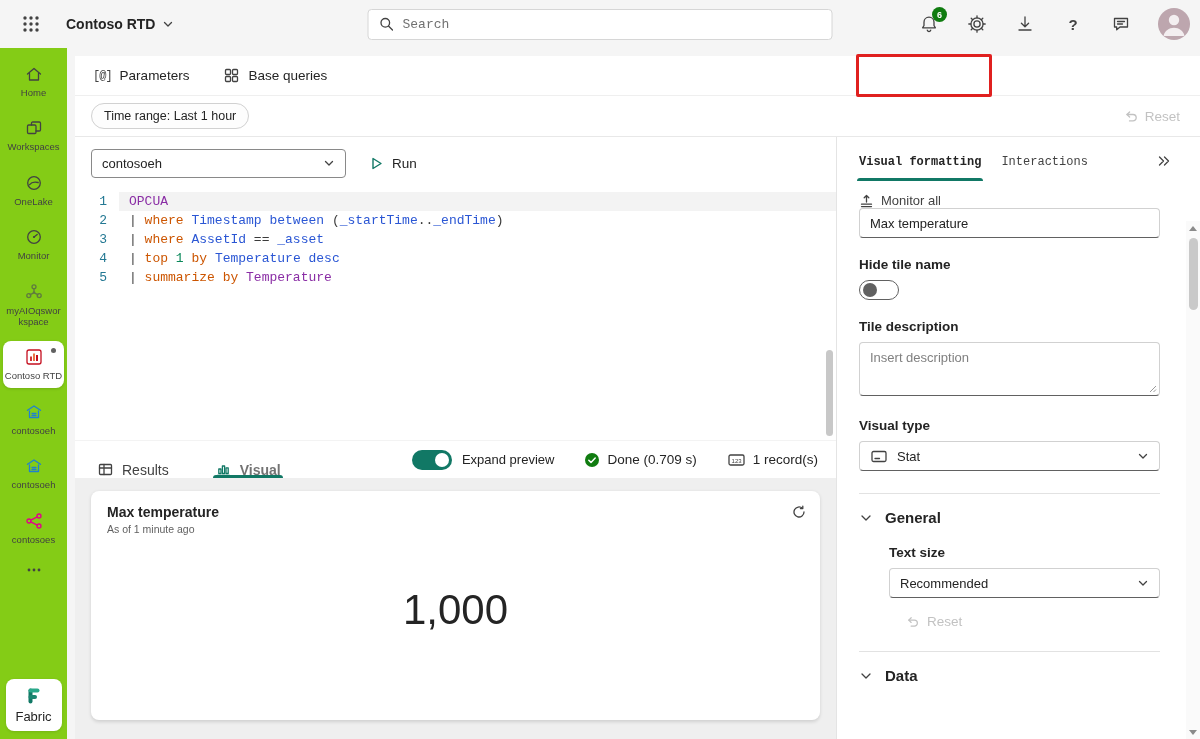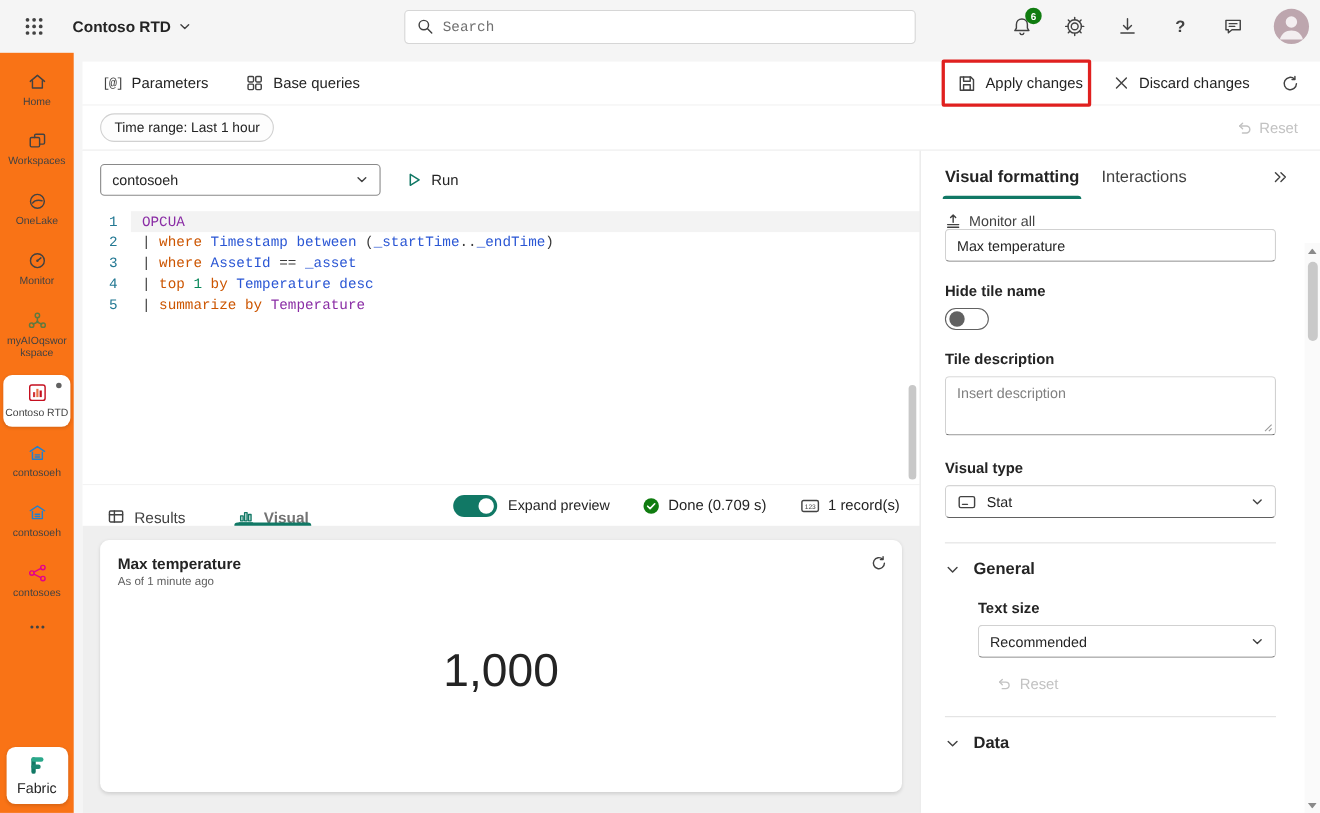--- a/index.html
+++ b/index.html
@@ -15,21 +15,21 @@
   .searchbox { position:absolute; left:50%; transform:translateX(-50%); width:465px; height:31px; background:#fff; border:1px solid #d6d6d6; border-radius:4px; display:flex; align-items:center; gap:8px; padding:0 10px; }
   .searchbox input { border:none; outline:none; flex:1; font-size:13px; font-family:Liberation Mono, monospace; color:#242424; background:transparent; }
   .searchbox input::placeholder { color:#707070; }
   .tb-right { margin-left:auto; display:flex; align-items:center; gap:26px; }
   .tb-icon { width:22px; height:22px; display:flex; align-items:center; justify-content:center; position:relative; cursor:pointer; }
   .badge { position:absolute; top:-6px; right:-7px; min-width:15px; height:15px; border-radius:8px; background:#107c10; color:#fff; font-size:9px; font-weight:700; display:flex; align-items:center; justify-content:center; padding:0 3px; }
   .help-glyph { font-size:15px; font-weight:600; color:#424242; }
   .avatar { width:32px; height:32px; border-radius:50%; background:#bda6ae; display:flex; align-items:center; justify-content:center; cursor:pointer; overflow:hidden; }
 
   
-  .sidebar { position:absolute; top:48px; left:0; width:67px; bottom:0; background:#f97316; display:flex; flex-direction:column; align-items:center; padding:10px 0 8px; }
+  .sidebar { position:absolute; top:48px; left:0; width:67px; bottom:0; background:#84cc16; display:flex; flex-direction:column; align-items:center; padding:10px 0 8px; }
   .side-item { width:61px; padding:6px 1px 6px; display:flex; flex-direction:column; align-items:center; gap:3px; border-radius:8px; cursor:pointer; margin-bottom:8px; position:relative; }
   .side-item .slbl { font-size:9.5px; color:#424242; text-align:center; line-height:1.2; word-break:break-word; }
   .side-item.active { background:#fff; box-shadow:0 1px 3px rgba(0,0,0,.14); }
   .dirty-dot { position:absolute; top:7px; right:8px; width:5px; height:5px; border-radius:50%; background:#616161; }
   .side-more { margin:2px 0 0; cursor:pointer; }
   .side-footer { margin-top:auto; width:56px; padding:7px 2px; background:#fff; border-radius:8px; box-shadow:0 1px 3px rgba(0,0,0,.12); display:flex; flex-direction:column; align-items:center; gap:3px; cursor:pointer; }
 
   
   .main { position:absolute; left:67px; top:48px; right:0; bottom:0; padding:8px 0 0 8px; display:flex; flex-direction:column; }
   .cmdbar { height:40px; background:#fff; display:flex; align-items:center; padding:0 18px; gap:34px; border-bottom:1px solid #efefef; flex:0 0 40px; }
@@ -74,21 +74,21 @@
   .preview { flex:1; background:#efefef; padding:13px 16px 19px; min-height:0; }
   .stat-card { background:#fff; height:100%; border-radius:8px; box-shadow:0 1.6px 3.6px rgba(0,0,0,.13); position:relative; padding:13px 16px; }
   .stat-title { font-size:14px; font-weight:700; }
   .stat-sub { font-size:10.5px; color:#616161; margin-top:3px; }
   .stat-refresh { position:absolute; top:13px; right:13px; cursor:pointer; }
   .stat-value { position:absolute; top:52%; left:0; right:0; transform:translateY(-50%); text-align:center; font-size:42px; font-weight:400; color:#242424; }
 
   
   .format-pane { flex:0 0 364px; border-left:1px solid #e4e4e4; display:flex; flex-direction:column; position:relative; padding-right:14px; min-height:0; }
   .fp-tabs { flex:0 0 44px; display:flex; align-items:flex-end; padding:0 8px 0 12px; }
-  .fp-tab { padding:0 10px 12px; position:relative; font-size:15px; color:#424242; cursor:pointer; }
+  .fp-tab { padding:0 10px 12px; position:relative; font-size:12px; color:#424242; cursor:pointer;font-family:Liberation Mono, monospace; }
   .fp-tab.active { font-weight:700; color:#242424; }
   .fp-tab.active .underline { position:absolute; left:8px; right:8px; bottom:0; height:3px; border-radius:3px 3px 0 0; background:#117865; }
   .fp-chevrons { margin-left:auto; padding:0 6px 12px; cursor:pointer; }
   .fp-body { flex:1; padding:12px 26px 0 22px; overflow:hidden; }
   .collapse-all { display:flex; align-items:center; gap:7px; font-size:13px; color:#424242; cursor:pointer; }
   .fp-label { font-weight:700; font-size:13.5px; margin:19px 0 8px; }
   .fp-input { width:100%; height:30px; border:1px solid #d1d1d1; border-bottom-color:#616161; border-radius:4px; padding:0 10px; font-size:13px; font-family:inherit; color:#242424; background:#fff; }
   .ta-wrap { position:relative; }
   .fp-textarea { width:100%; height:54px; border:1px solid #d1d1d1; border-bottom-color:#616161; border-radius:4px; padding:7px 10px; font-size:13px; font-family:inherit; color:#242424; resize:none; background:#fff; }
   .fp-textarea::placeholder { color:#808080; }
@@ -319,46 +319,20 @@
     <div class="cmd-btn">
       <span class="ic">
         <svg width="17" height="17" viewBox="0 0 17 17">
             <rect x="2.5" y="2.5" width="5" height="5" rx="1"></rect>
             <rect x="9.5" y="2.5" width="5" height="5" rx="1"></rect>
             <rect x="2.5" y="9.5" width="5" height="5" rx="1"></rect>
             <rect x="9.5" y="9.5" width="5" height="5" rx="1"></rect>
           </svg>
       </span>
       <span>Base queries</span>
-    </div>
-    <div class="cmd-right">
-      <div class="cmd-btn">
-        <span class="ic">
-          <svg width="18" height="18" viewBox="0 0 18 18">
-              <path d="M3 3h9.5L15 5.5V15H3z"></path>
-              <path d="M6 3v3.8h6V3"></path>
-              <rect x="6" y="10" width="6" height="5"></rect>
-            </svg>
-        </span>
-        <span>Apply changes</span>
-      </div>
-      <div class="cmd-btn">
-        <span class="ic">
-          <svg width="15" height="15" viewBox="0 0 15 15">
-              <path d="M3 3l9 9M12 3l-9 9"></path>
-            </svg>
-        </span>
-        <span>Discard changes</span>
-      </div>
-      <div class="cmd-btn ic">
-        <svg width="18" height="18" viewBox="0 0 18 18">
-            <path d="M14.6 9A5.6 5.6 0 1 1 12.8 4.8"></path>
-            <path d="M13.2 2.6v2.6h-2.6"></path>
-          </svg>
-      </div>
     </div>
   </div>
 
   <div class="filterbar">
     <div class="pill">Time range: Last 1 hour</div>
     <div class="reset-dis">
       <span class="ic">
         <svg width="16" height="16" viewBox="0 0 16 16">
             <path d="M4 6.5h6a3.2 3.2 0 1 1 0 6.4H6.5"></path>
             <path d="M6.6 4L4 6.5 6.6 9"></path>

